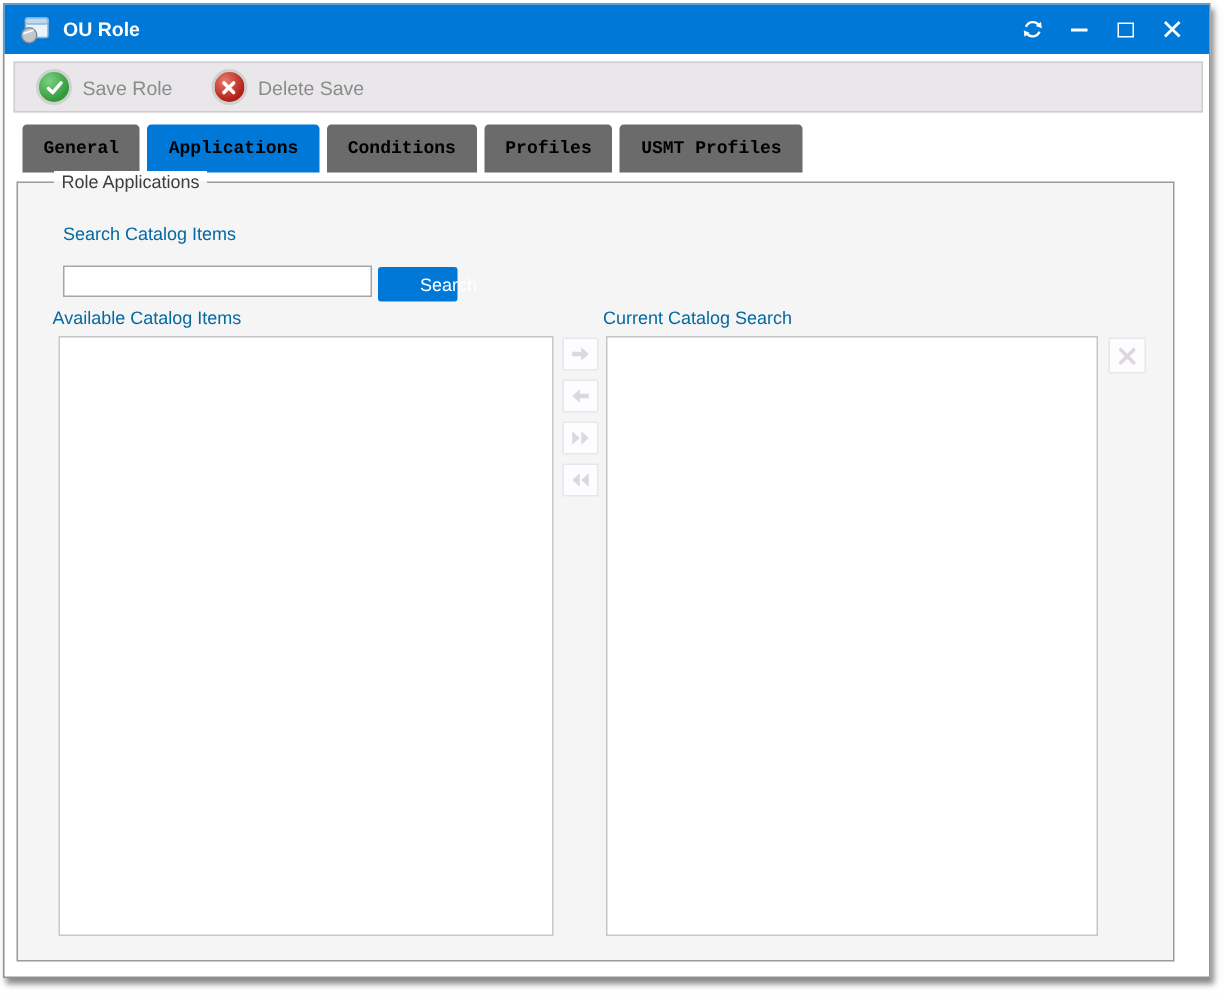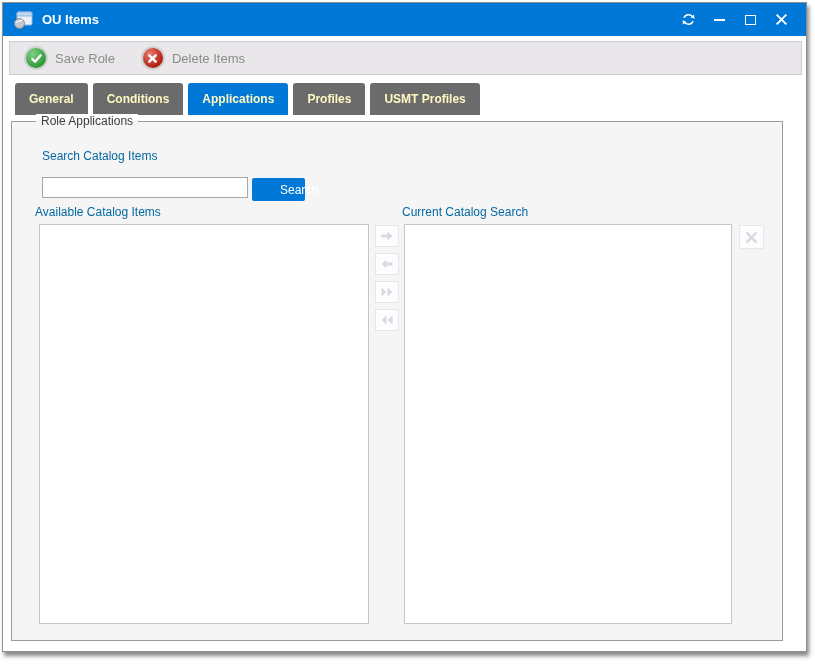--- a/index.html
+++ b/index.html
@@ -44,22 +44,22 @@
     display:flex; align-items:center; justify-content:center;
     border:2px solid #d0d0d0;
   }
   .tool-icon.green { background:radial-gradient(circle at 35% 30%, #7ed183, #2f9a38 70%); }
   .tool-icon.red   { background:radial-gradient(circle at 35% 30%, #ea7a6e, #b01f14 70%); }
 
   
   .tabs { position:absolute; left:12px; top:80px; display:flex; gap:5px; }
   .tab {
     height:32px; padding:0 14px; border:none; cursor:pointer;
-    background:var(--tab-inactive,#6b6b6b); color:#fef9c3;
-    font-size:12px; font-weight:bold; font-family:Liberation Sans, sans-serif;
+    background:var(--tab-inactive,#6b6b6b); color:#000000;
+    font-size:12px; font-weight:bold; font-family:Liberation Mono, monospace;
     border-radius:3px 3px 0 0; line-height:24px;
   }
   .tab.active { background:var(--accent,#0078d7); }
 
   
   .groupbox {
     position:absolute; left:8px; top:118px; width:772px; height:520px;
     background:#f6f5f6; border:1px solid #9b9b9b;
   }
   .groupbox-legend {
@@ -101,21 +101,21 @@
 
 <div class="window">
 
   <div class="titlebar">
     <svg class="app-icon" viewBox="0 0 22 20">
       <rect x="5" y="2" width="15" height="13" rx="1.5" fill="#eaf2fb" stroke="#8fb4d9"></rect>
       <rect x="5" y="2" width="15" height="4" rx="1.5" fill="#bdd8f1" stroke="#8fb4d9"></rect>
       <circle cx="7.5" cy="13.5" r="5" fill="#c2c7ce" stroke="#878e99"></circle>
       <path d="M3.5 12.5l7-2.5" stroke="#ffffff" stroke-width="1.2" fill="none"></path>
     </svg>
-    <span class="title-text">OU Items</span>
+    <span class="title-text">OU Role</span>
     <div class="tb-controls">
       <button class="tb-btn">
         <svg width="15" height="15" viewBox="0 0 16 16">
           <path d="M3.2 6.2 A5.3 5.3 0 0 1 12.6 5.4" fill="none" stroke="#fff" stroke-width="1.7"></path>
           <polygon points="13.9,2.6 14.4,7.2 10.2,5.6" fill="#fff"></polygon>
           <path d="M12.8 9.8 A5.3 5.3 0 0 1 3.4 10.6" fill="none" stroke="#fff" stroke-width="1.7"></path>
           <polygon points="2.1,13.4 1.6,8.8 5.8,10.4" fill="#fff"></polygon>
         </svg>
       </button>
       <button class="tb-btn">
@@ -140,28 +140,28 @@
         </svg>
       </span>
       <span>Save Role</span>
     </button>
     <button class="tool-btn">
       <span class="tool-icon red">
         <svg width="11" height="11" viewBox="0 0 12 12">
           <path d="M2.5 2.5 L9.5 9.5 M9.5 2.5 L2.5 9.5" stroke="#fff" stroke-width="2.6" stroke-linecap="round"></path>
         </svg>
       </span>
-      <span>Delete Items</span>
+      <span>Delete Save</span>
     </button>
   </div>
 
   <div class="tabs">
     <button class="tab">General</button>
+    <button class="tab active">Applications</button>
     <button class="tab">Conditions</button>
-    <button class="tab active">Applications</button>
     <button class="tab">Profiles</button>
     <button class="tab">USMT Profiles</button>
   </div>
 
   <div class="groupbox">
     <span class="groupbox-legend">Role Applications</span>
 
     <span class="field-label" style="left:30px; top:27px;">Search Catalog Items</span>
     <input class="search-input" type="text" value="" style="">
     <button class="search-btn">Search</button>

